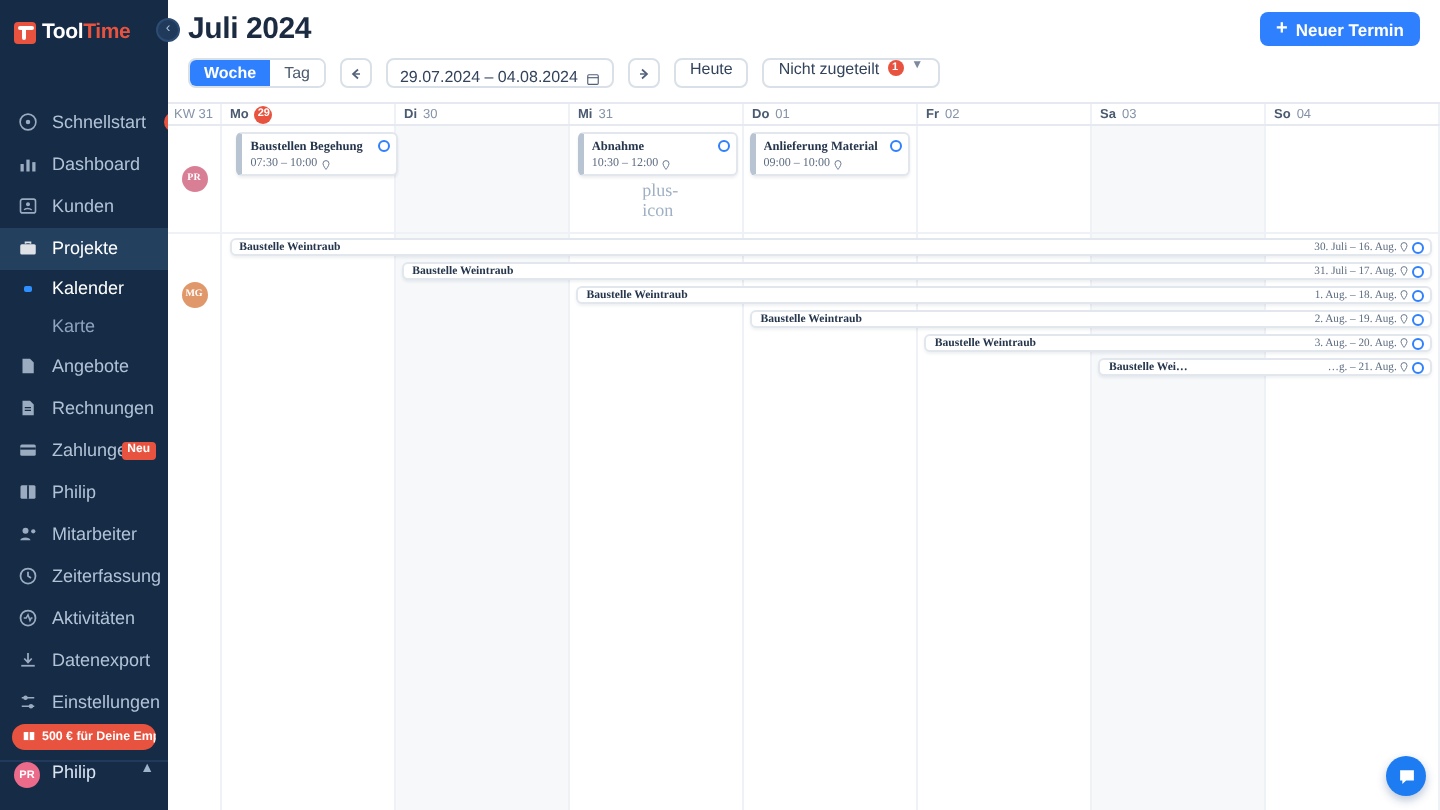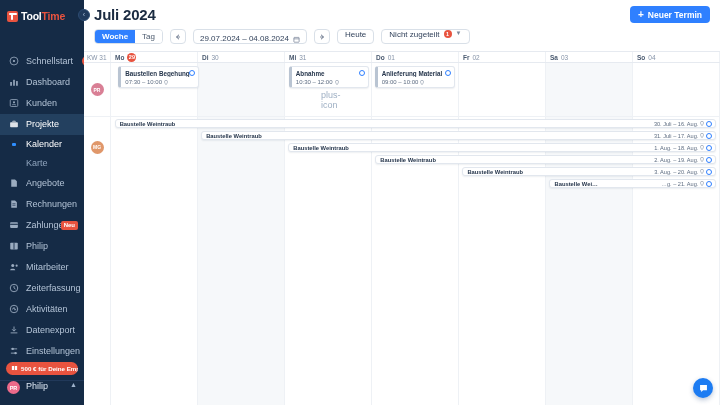--- a/index.html
+++ b/index.html
@@ -160,21 +160,21 @@
     border-right:1px solid #eef1f5;
   }
   .cal-head .dcol .dow { color:#4a5a70; font-weight:700; }
   .cal-head .dcol .dnum { color:#8593a8; }
   .cal-head .dcol.today .dnum {
     background:#e8533f; color:#fff; border-radius:50%;
     width:9px; height:9px; display:flex; align-items:center; justify-content:center;
     font-size:5.5px; font-weight:700;
   }
 
-  .cal-body { flex:1 1 auto; display:flex; position:relative; }
+  .cal-body { flex:1 1 auto; display:flex; position:relative;font-family:Liberation Serif, serif; }
   .res-gutter {
     flex:0 0 27px; border-right:1px solid #eef1f5; background:#fff;
     display:flex; flex-direction:column; align-items:center;
   }
   .res-av {
     width:13px; height:13px; border-radius:50%; color:#fff;
     font-size:5px; font-weight:700;
     display:flex; align-items:center; justify-content:center;
   }
   .res-row1 { height:54px; display:flex; align-items:center; justify-content:center; width:100%; border-bottom:1px solid #eef1f5;}

